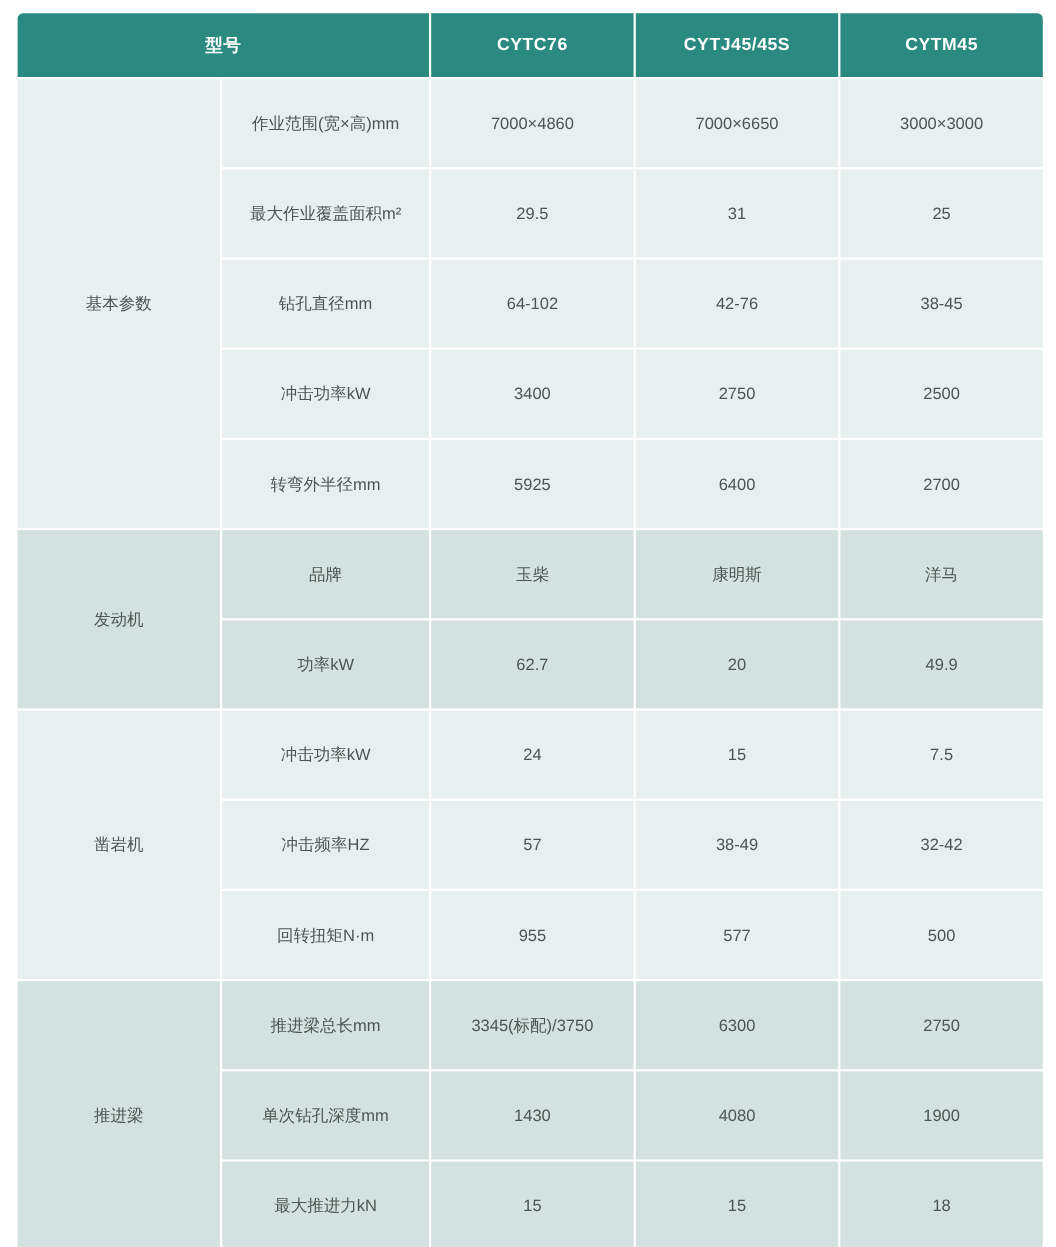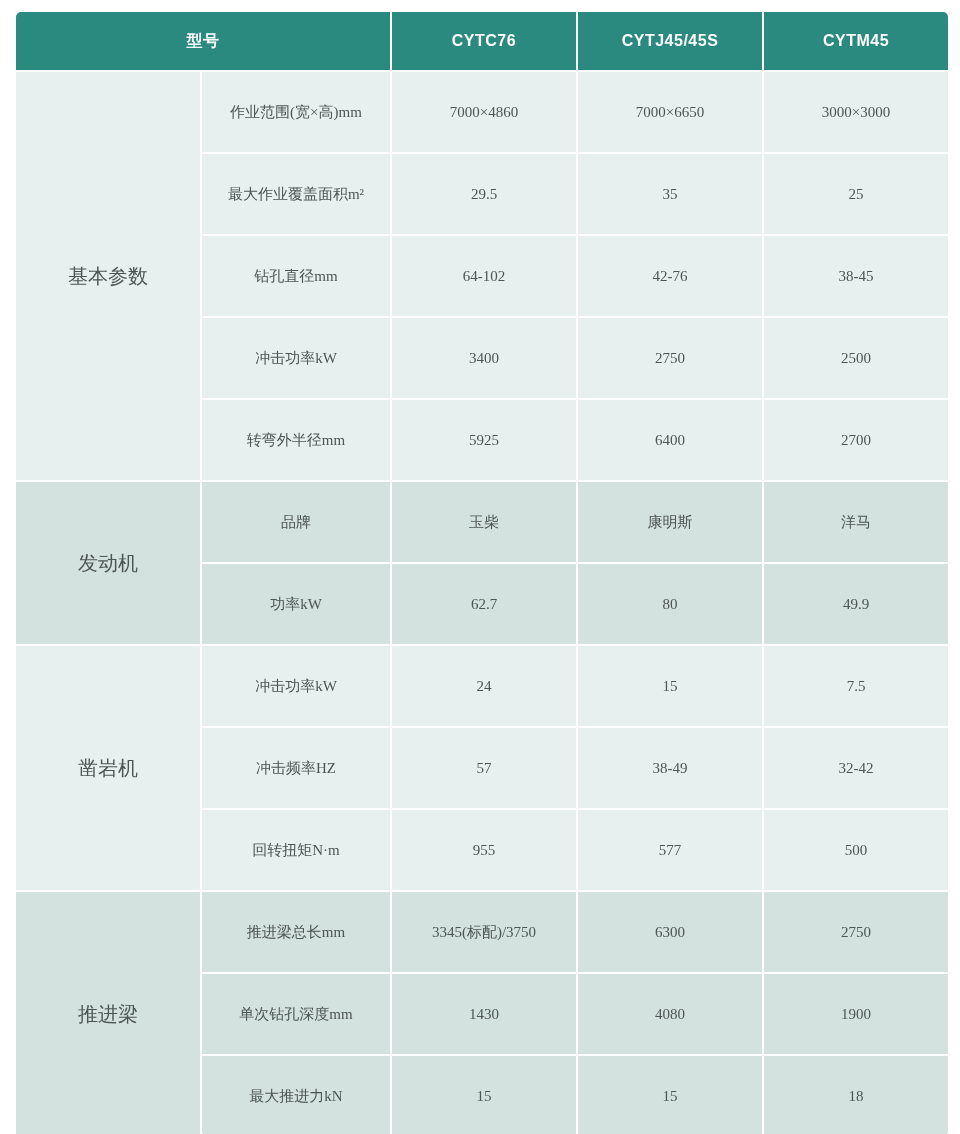--- a/index.html
+++ b/index.html
@@ -37,26 +37,25 @@
   }
   thead th.first { border-top-left-radius: 5px; }
   thead th.last  { border-top-right-radius: 5px; }
 
   tbody td {
     height: 78px;
     text-align: center;
     vertical-align: middle;
     font-size: 15px;
     color: #4c5553;
-    font-family: Liberation Serif, serif;
   }
   tbody.sec-light td { background: #e8f0ef; }
   tbody.sec-dark  td { background: #d3e2de; }
 
-  td.group-cell { font-size: 20px; color: #4c5553; }
+  td.group-cell { font-size: 15px; color: #4c5553; }
 
   tbody.last-sec tr:last-child td:first-child  { border-bottom-left-radius: 5px; }
   tbody.last-sec tr:last-child td.last-val     { border-bottom-right-radius: 5px; }
 </style>
 </head>
 <body>
 
 <div class="page">
   <table class="spec-table">
     <colgroup>
@@ -80,21 +79,21 @@
       <tr>
         <td class="group-cell" rowspan="5">基本参数</td>
         <td>作业范围(宽×高)mm</td>
         <td>7000×4860</td>
         <td>7000×6650</td>
         <td>3000×3000</td>
       </tr>
       <tr>
         <td>最大作业覆盖面积m²</td>
         <td>29.5</td>
-        <td>35</td>
+        <td>31</td>
         <td>25</td>
       </tr>
       <tr>
         <td>钻孔直径mm</td>
         <td>64-102</td>
         <td>42-76</td>
         <td>38-45</td>
       </tr>
       <tr>
         <td>冲击功率kW</td>
@@ -114,21 +113,21 @@
       <tr>
         <td class="group-cell" rowspan="2">发动机</td>
         <td>品牌</td>
         <td>玉柴</td>
         <td>康明斯</td>
         <td>洋马</td>
       </tr>
       <tr>
         <td>功率kW</td>
         <td>62.7</td>
-        <td>80</td>
+        <td>20</td>
         <td>49.9</td>
       </tr>
     </tbody>
 
     <tbody class="sec-light">
       <tr>
         <td class="group-cell" rowspan="3">凿岩机</td>
         <td>冲击功率kW</td>
         <td>24</td>
         <td>15</td>

